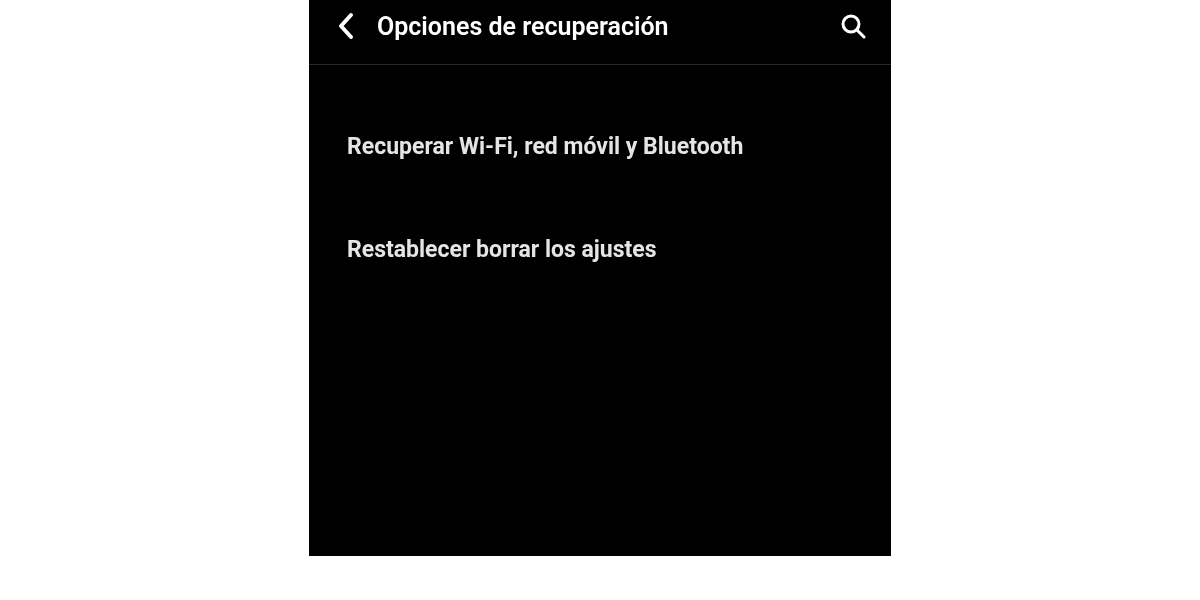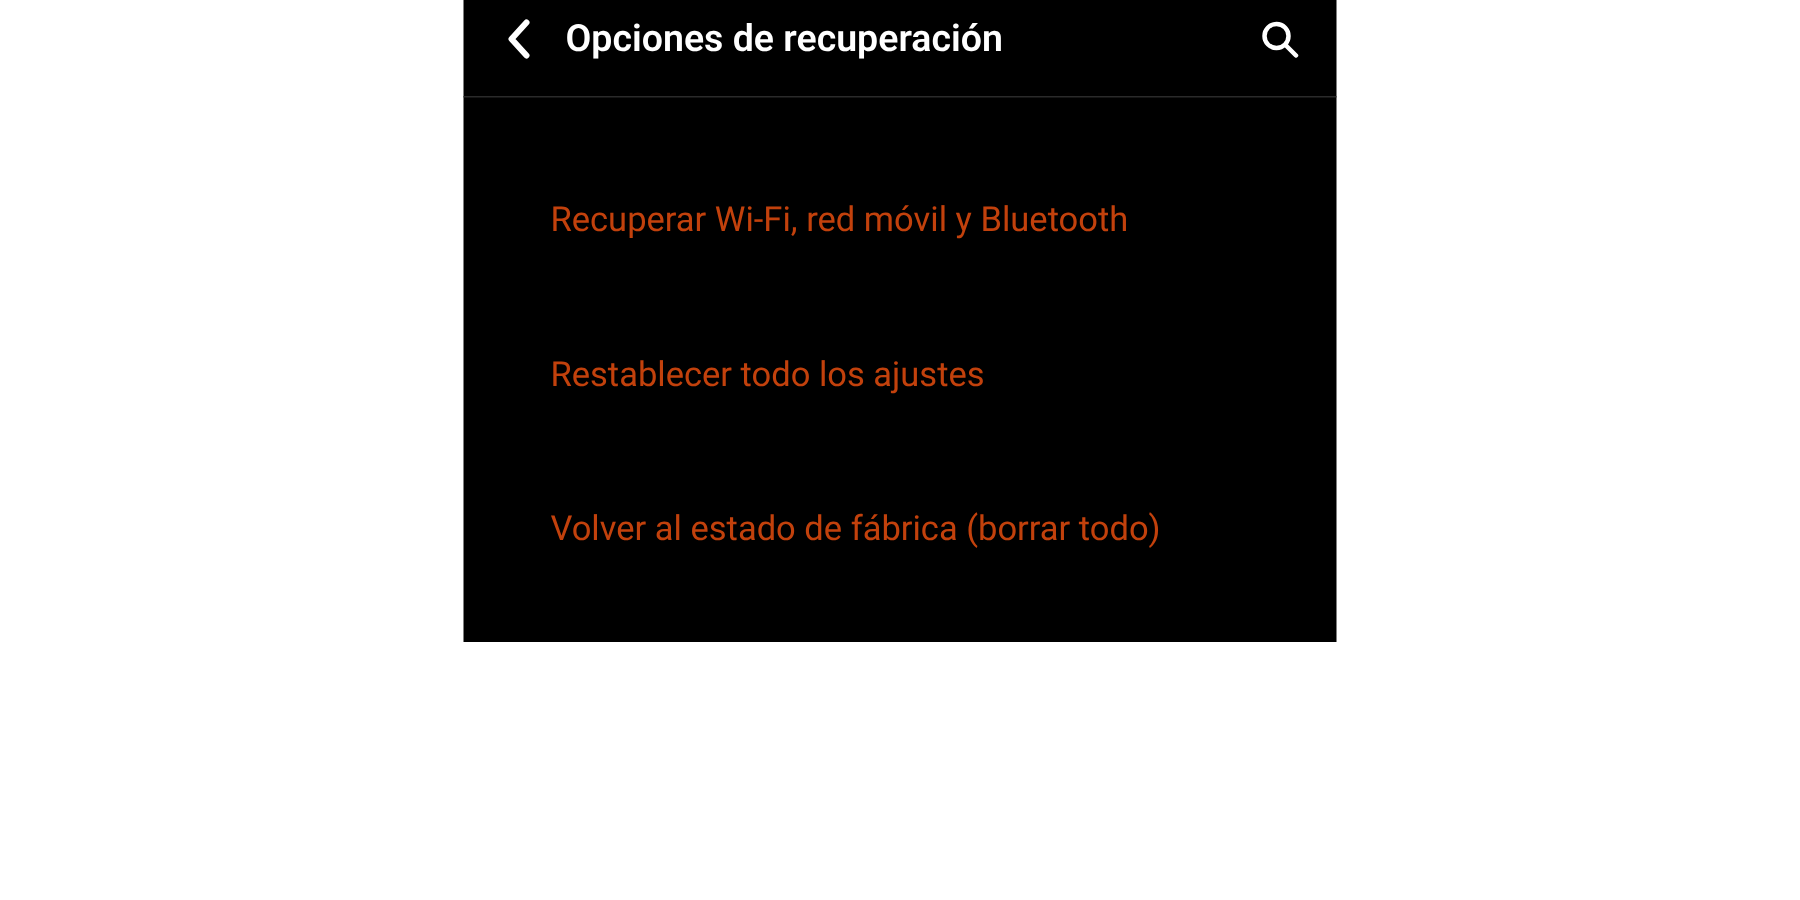--- a/index.html
+++ b/index.html
@@ -10,21 +10,21 @@
     body {
       width: 1200px;
       height: 600px;
       background: #ffffff;
       display: flex;
       justify-content: center;
       font-family: -apple-system, BlinkMacSystemFont, "Segoe UI", Roboto, sans-serif;
     }
     .phone-screen {
       width: 582px;
-      height: 428px;
+      height: 556px;
       background: #000000;
       color: #ffffff;
       display: flex;
       flex-direction: column;
     }
     .header {
       display: flex;
       align-items: center;
       padding: 8px 20px 20px 20px;
       border-bottom: 1px solid #2a2a2a;
@@ -59,24 +59,23 @@
       width: 26px;
       height: 26px;
     }
     .list {
       flex: 1;
       padding-top: 30px;
     }
     .list-item {
       padding: 38px 38px;
       font-size: 23px;
-      font-weight: 400;
+      font-weight: 700;
       cursor: pointer;
-      color: #c2410c;
-      margin-left: 20px;
+      color: #e5e5e5;
     }
   </style>
 </head>
 <body>
 
 <div class="phone-screen">
   <div class="header">
     <div class="back-btn">
       <svg viewBox="0 0 20 28">
         <path d="M 14 3 L 4 14 L 14 25" stroke="#ffffff" stroke-width="4" fill="none" stroke-linecap="round" stroke-linejoin="round"></path>
@@ -88,19 +87,16 @@
         <circle cx="11" cy="11" r="8" stroke="#ffffff" stroke-width="3" fill="none"></circle>
         <line x1="17" y1="17" x2="24" y2="24" stroke="#ffffff" stroke-width="3" stroke-linecap="round"></line>
       </svg>
     </div>
   </div>
   <div class="list">
     <div class="list-item">
       <span>Recuperar Wi-Fi, red móvil y Bluetooth</span>
     </div>
     <div class="list-item">
-      <span>Restablecer todo los ajustes</span>
-    </div>
-    <div class="list-item">
-      <span>Volver al estado de fábrica (borrar todo)</span>
+      <span>Restablecer borrar los ajustes</span>
     </div>
   </div>
 </div>
 
 </body></html>

